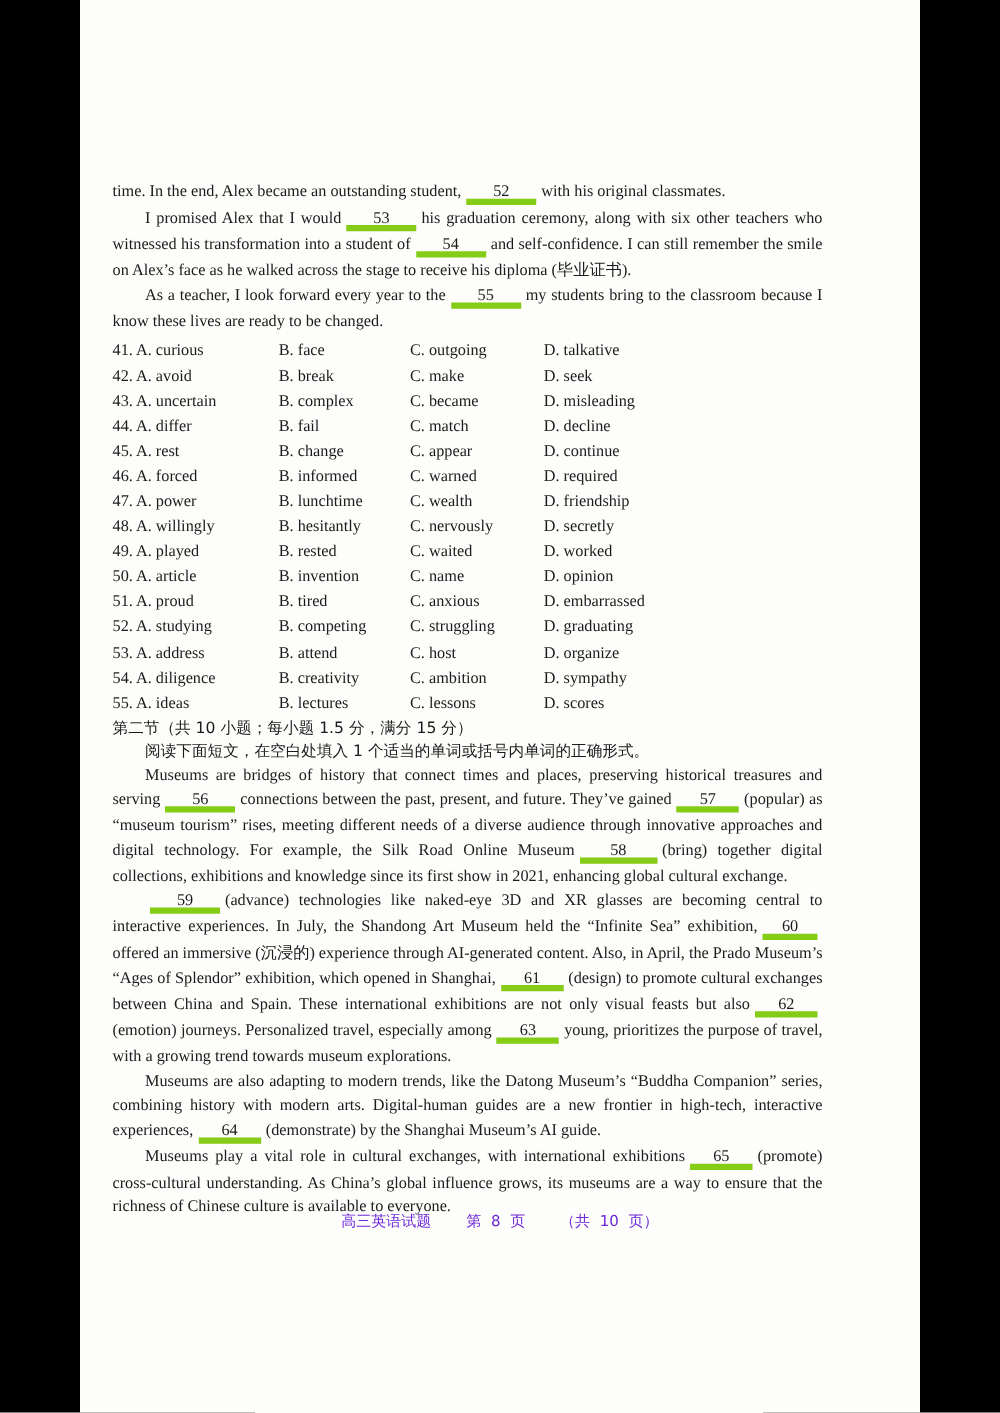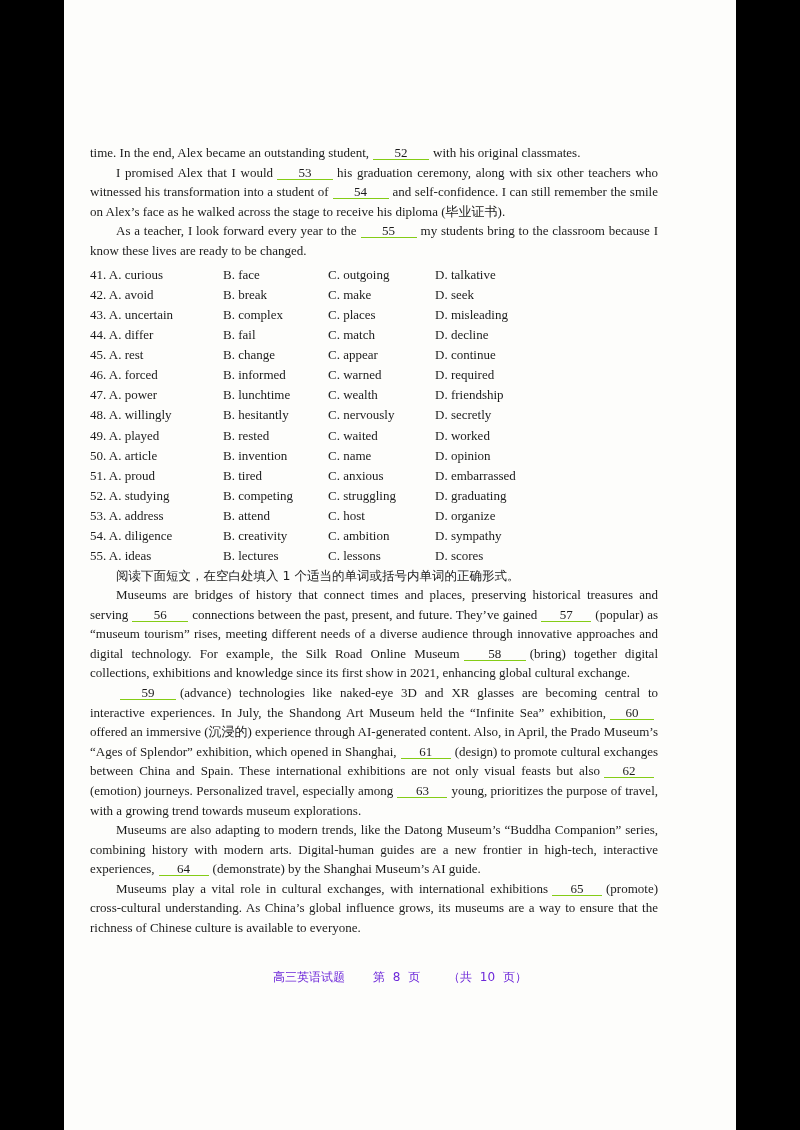--- a/index.html
+++ b/index.html
@@ -12,21 +12,21 @@
     background: #fdfdfb;
   }
   .content {
     position: absolute; left: 26px; top: 143px; width: 568px;
     font-family: "Liberation Serif", serif; font-size: 13px;
     color: #1b1b1b; line-height: 19.6px;
   }
   p { margin: 0; text-align: justify; }
   p.indent { text-indent: 26px; }
   .blank {
-    display: inline-block; border-bottom: 1px solid #84cc16;
+    display: inline-block; border-bottom: 5px solid #84cc16;
     text-align: center; line-height: 13px; padding: 0 2px;
     margin: 0 4px; text-indent: 0;
   }
   .w40 { min-width: 40px; } .w46 { min-width: 46px; } .w52 { min-width: 52px; } .w58 { min-width: 58px; }
   .options { margin-top: 4px; }
   .opt-row { display: flex; height: 20.1px; align-items: center; }
   .opt-row span { display: inline-block; }
   .c-a { width: 133px; } .c-b { width: 105px; } .c-c { width: 107px; } .c-d { width: 110px; }
   .section-title { font-family: "DejaVu Sans", sans-serif; font-size: 12.5px; line-height: 19px; }
   .footer {
@@ -57,21 +57,21 @@
         </div>
         <div class="opt-row">
           <span class="c-a">42. A. avoid</span>
           <span class="c-b">B. break</span>
           <span class="c-c">C. make</span>
           <span class="c-d">D. seek</span>
         </div>
         <div class="opt-row">
           <span class="c-a">43. A. uncertain</span>
           <span class="c-b">B. complex</span>
-          <span class="c-c">C. places</span>
+          <span class="c-c">C. became</span>
           <span class="c-d">D. misleading</span>
         </div>
         <div class="opt-row">
           <span class="c-a">44. A. differ</span>
           <span class="c-b">B. fail</span>
           <span class="c-c">C. match</span>
           <span class="c-d">D. decline</span>
         </div>
         <div class="opt-row">
           <span class="c-a">45. A. rest</span>
@@ -134,20 +134,21 @@
           <span class="c-d">D. sympathy</span>
         </div>
         <div class="opt-row">
           <span class="c-a">55. A. ideas</span>
           <span class="c-b">B. lectures</span>
           <span class="c-c">C. lessons</span>
           <span class="c-d">D. scores</span>
         </div>
       </div>
 
+    <div class="section-title">第二节（共 10 小题；每小题 1.5 分，满分 15 分）</div>
     <p class="indent section-title">阅读下面短文，在空白处填入 1 个适当的单词或括号内单词的正确形式。</p>
 
     <p class="indent"><span>Museums are bridges of history that connect times and places, preserving historical treasures and serving</span><span class="blank w52">56</span><span>connections between the past, present, and future. They’ve gained</span><span class="blank w46">57</span><span>(popular) as “museum tourism” rises, meeting different needs of a diverse audience through innovative approaches and digital technology. For example, the Silk Road Online Museum</span><span class="blank w58">58</span><span>(bring) together digital collections, exhibitions and knowledge since its first show in 2021, enhancing global cultural exchange.</span></p>
 
     <p class="indent"><span class="blank w52">59</span><span>(advance) technologies like naked-eye 3D and XR glasses are becoming central to interactive experiences. In July, the Shandong Art Museum held the “Infinite Sea” exhibition,</span><span class="blank w40">60</span><span>offered an immersive (沉浸的) experience through AI-generated content. Also, in April, the Prado Museum’s “Ages of Splendor” exhibition, which opened in Shanghai,</span><span class="blank w46">61</span><span>(design) to promote cultural exchanges between China and Spain. These international exhibitions are not only visual feasts but also</span><span class="blank w46">62</span><span>(emotion) journeys. Personalized travel, especially among</span><span class="blank w46">63</span><span>young, prioritizes the purpose of travel, with a growing trend towards museum explorations.</span></p>
 
     <p class="indent"><span>Museums are also adapting to modern trends, like the Datong Museum’s “Buddha Companion” series, combining history with modern arts. Digital-human guides are a new frontier in high-tech, interactive experiences,</span><span class="blank w46">64</span><span>(demonstrate) by the Shanghai Museum’s AI guide.</span></p>
 
     <p class="indent"><span>Museums play a vital role in cultural exchanges, with international exhibitions</span><span class="blank w46">65</span><span>(promote) cross-cultural understanding. As China’s global influence grows, its museums are a way to ensure that the richness of Chinese culture is available to everyone.</span></p>
   </div>

